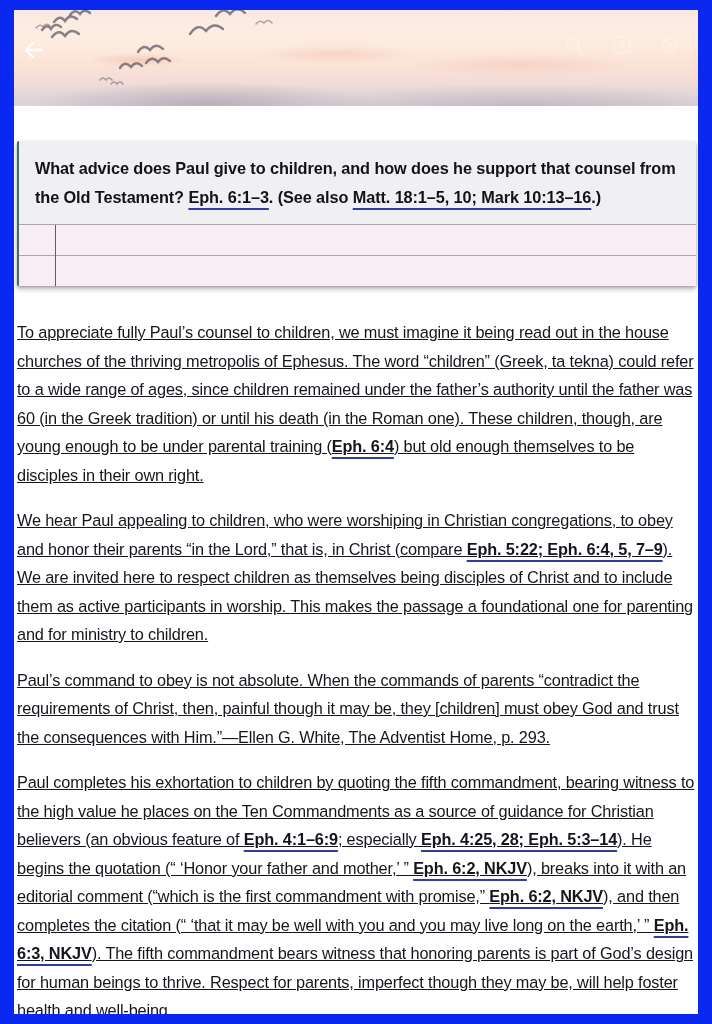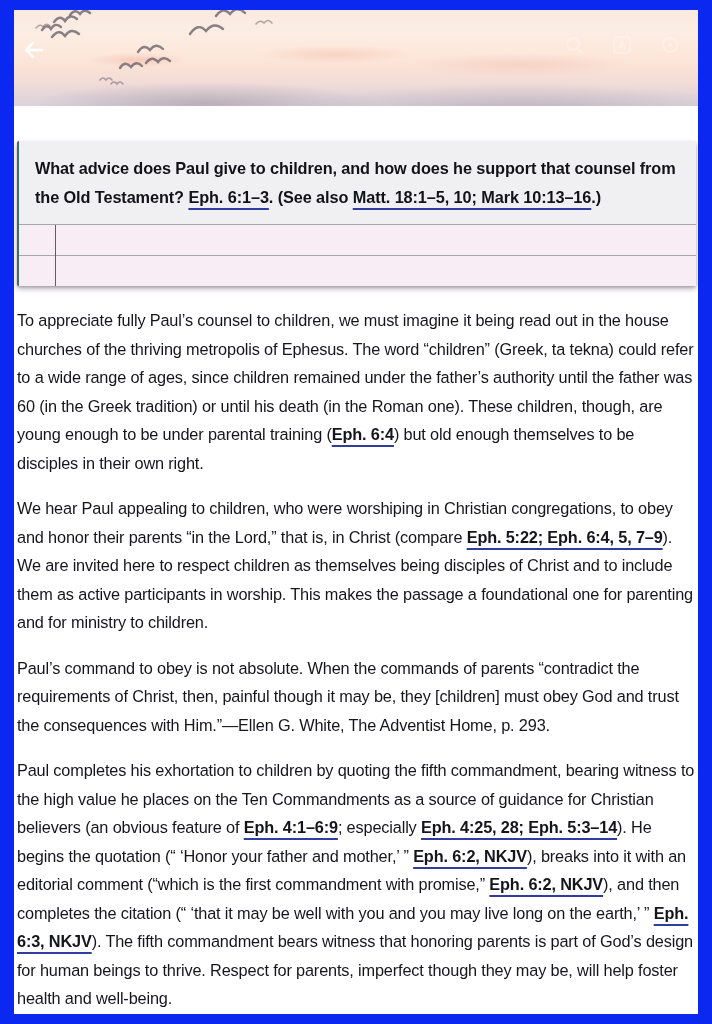--- a/index.html
+++ b/index.html
@@ -48,21 +48,21 @@
   }
   .q-head{
     background:#f0eff1;padding:13px 18px 12px 16px;
     font-size:16.3px;font-weight:700;line-height:29px;letter-spacing:-.1px;color:#121219;
   }
   .answer{position:relative;border-top:1px solid #aaa4ac;background:#f8edf5;}
   .rule-row{height:30px;border-bottom:1px solid #aaa4ac;}
   .rule-row:last-child{border-bottom:none;}
   .margin-line{position:absolute;left:36px;top:0;bottom:0;width:1px;background:#b23b3b;}
   
-  .body-text{margin-top:20px;}
+  .body-text{margin-top:32px;text-decoration:underline;}
   .para{
     margin:0 0 17px 0;font-size:16.3px;line-height:28.5px;letter-spacing:-.15px;color:#15151d;
   }
   a.ref-link, .q-head a.ref-link{
     color:inherit;font-weight:700;cursor:pointer;
     text-decoration:underline;text-decoration-color:#2e3d9e;
     text-decoration-thickness:1.5px;text-underline-offset:5px;
   }
 </style>
 </head>

